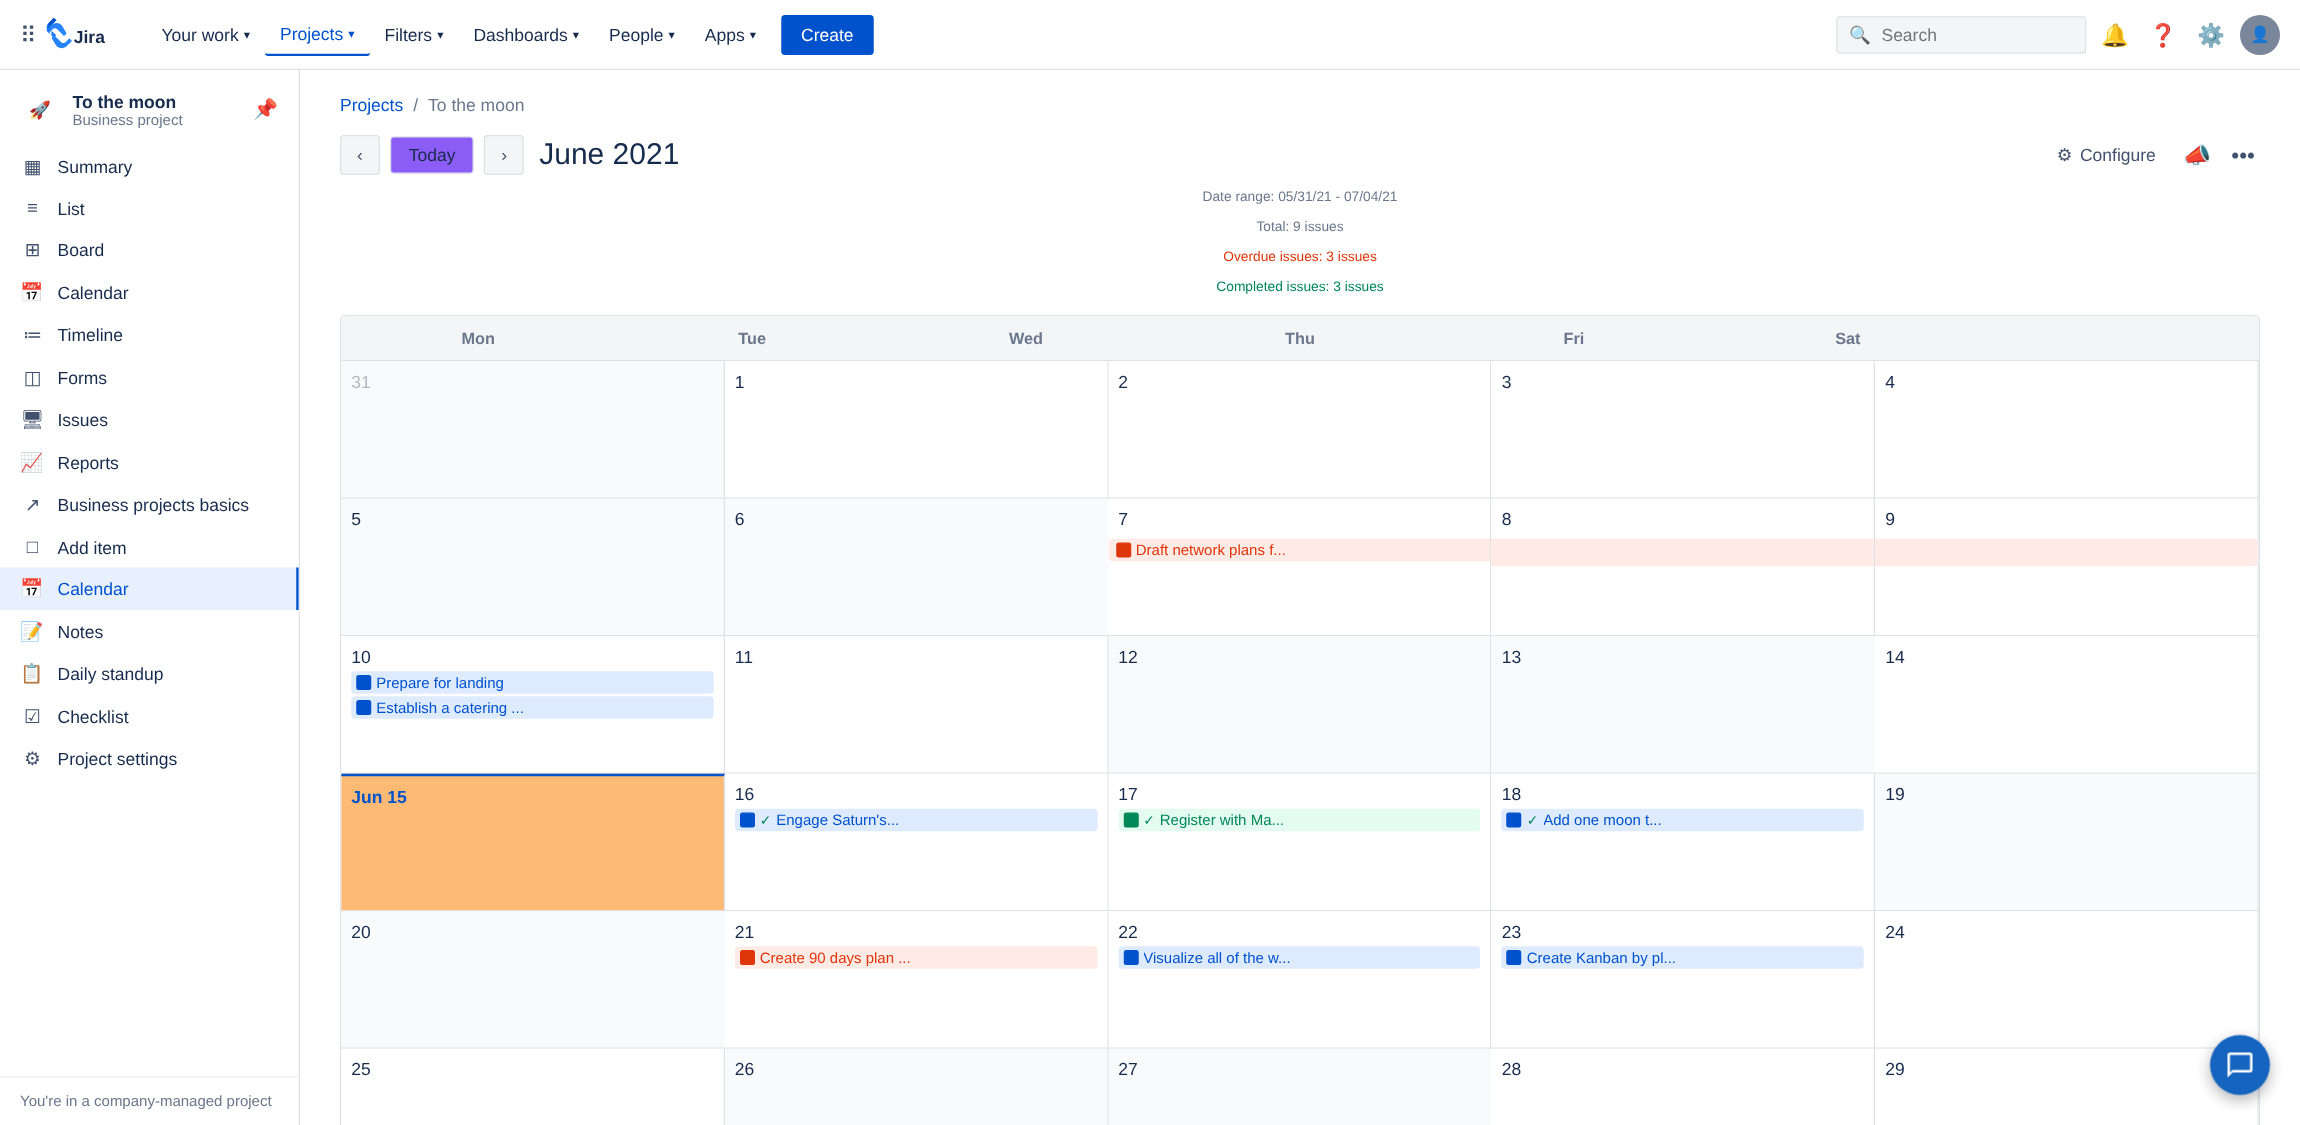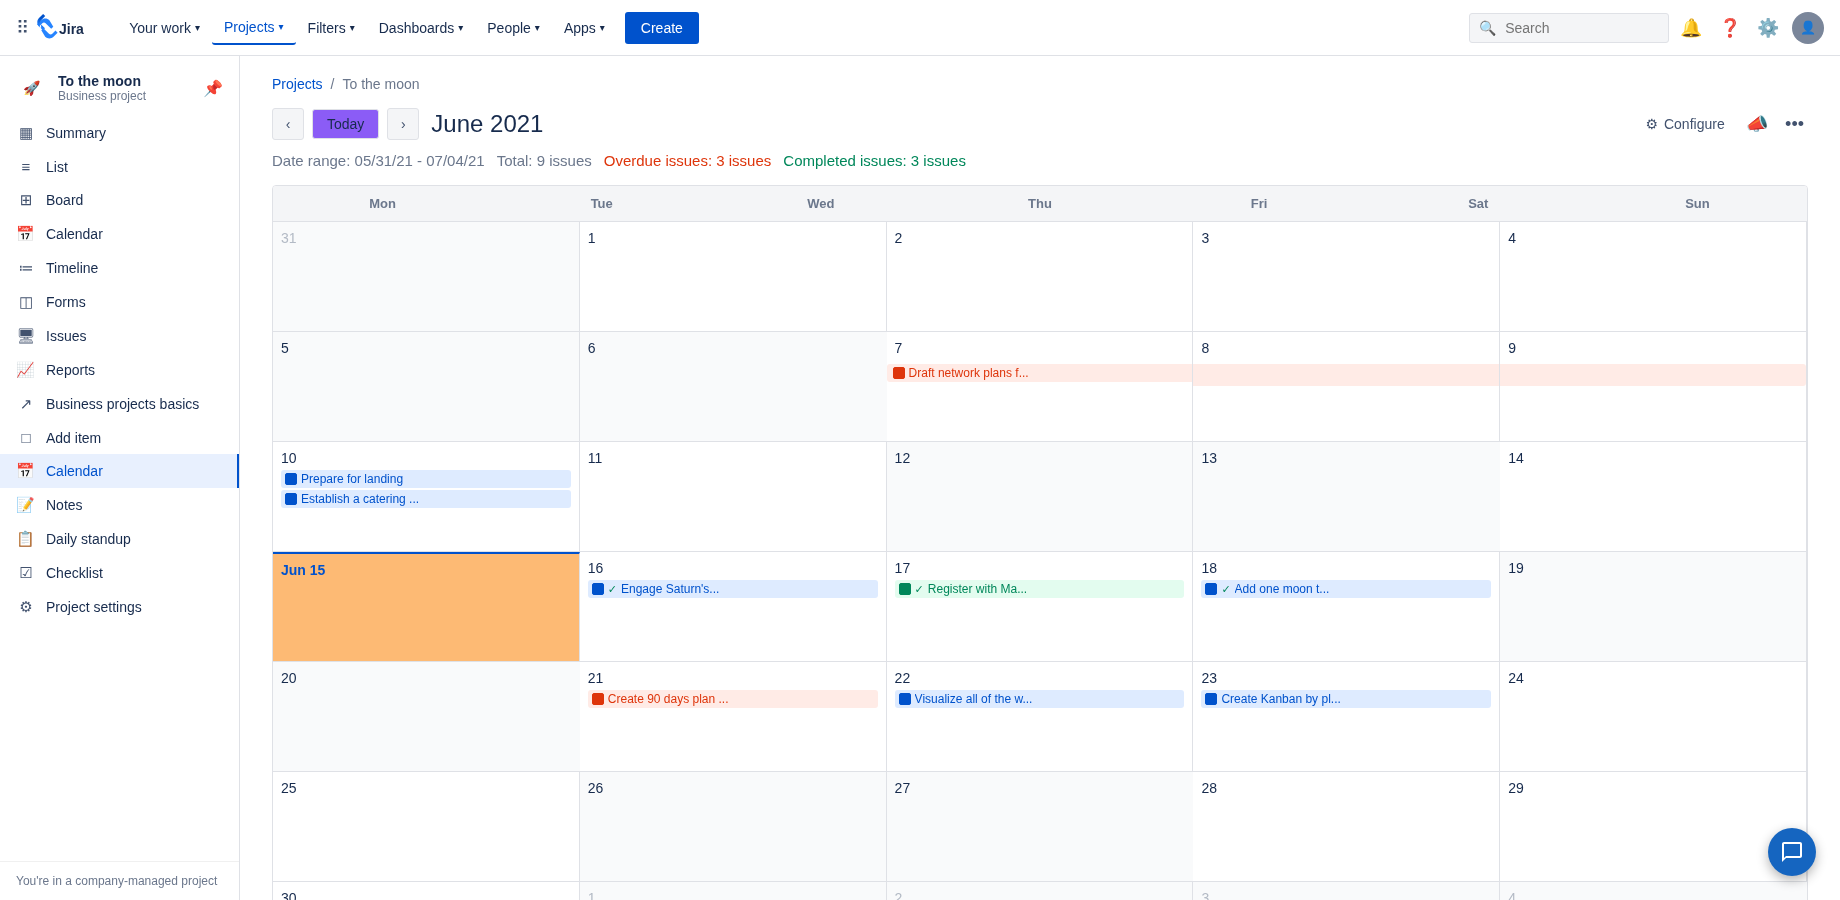--- a/index.html
+++ b/index.html
@@ -87,21 +87,21 @@
     }
     .cal-month { font-size: 24px; font-weight: 500; color: #172b4d; margin-left: 12px; }
     .cal-header-right { margin-left: auto; display: flex; align-items: center; gap: 8px; }
     .configure-btn {
       display: flex; align-items: center; gap: 6px;
       background: none; border: none; cursor: pointer; color: #42526e; font-size: 14px;
       padding: 6px 10px; border-radius: 3px;
     }
 
     
-    .date-range { font-size: 15px; color: #6b778c; margin-bottom: 16px; display: flex; gap: 12px; align-items: center; }
+    .date-range { font-size: 11px; color: #6b778c; margin-bottom: 16px; display: flex; gap: 12px; align-items: center; flex-direction: column; }
     .date-range .overdue { color: #de350b; font-weight: 500; }
     .date-range .completed { color: #00875a; font-weight: 500; }
 
     
     .calendar { border: 1px solid #dfe1e6; border-radius: 4px; overflow: hidden; }
     .cal-weekdays { display: grid; grid-template-columns: repeat(7, 1fr); background: #f4f5f7; border-bottom: 1px solid #dfe1e6; }
     .cal-weekday { padding: 10px 12px; font-size: 13px; font-weight: 600; color: #6b778c; text-align: center; }
     .cal-grid { display: grid; grid-template-columns: repeat(5, 1fr); }
     .cal-cell {
       border-right: 1px solid #dfe1e6; border-bottom: 1px solid #dfe1e6;
@@ -308,21 +308,20 @@
     </div>
 
     <div class="calendar">
       <div class="cal-weekdays">
         <div class="cal-weekday">Mon</div>
         <div class="cal-weekday">Tue</div>
         <div class="cal-weekday">Wed</div>
         <div class="cal-weekday">Thu</div>
         <div class="cal-weekday">Fri</div>
         <div class="cal-weekday">Sat</div>
-        <div class="cal-weekday">Sun</div>
       </div>
       <div class="cal-grid">
 
         <div class="cal-cell other-month">
           <div class="day-num other">31</div>
         </div>
         <div class="cal-cell">
           <div class="day-num">1</div>
         </div>
         <div class="cal-cell">

